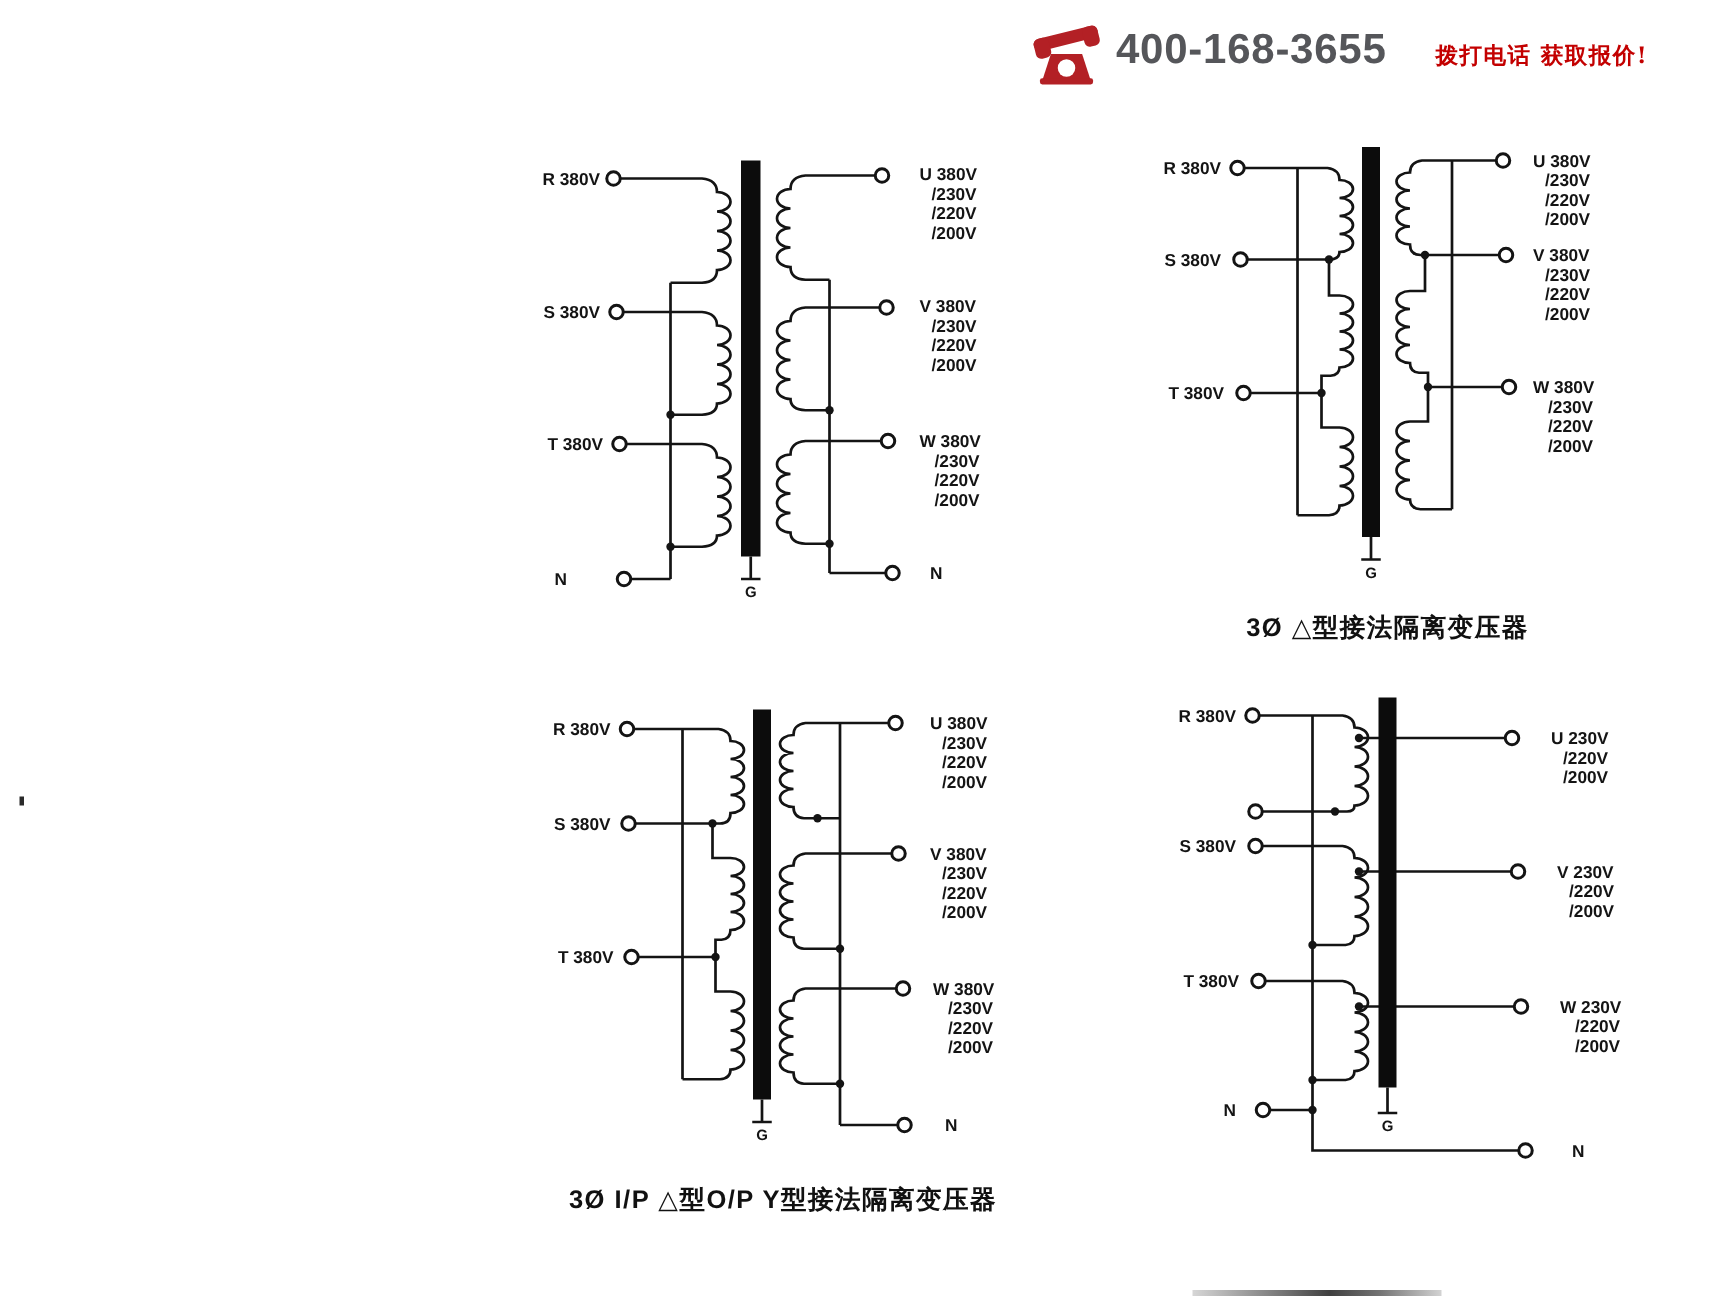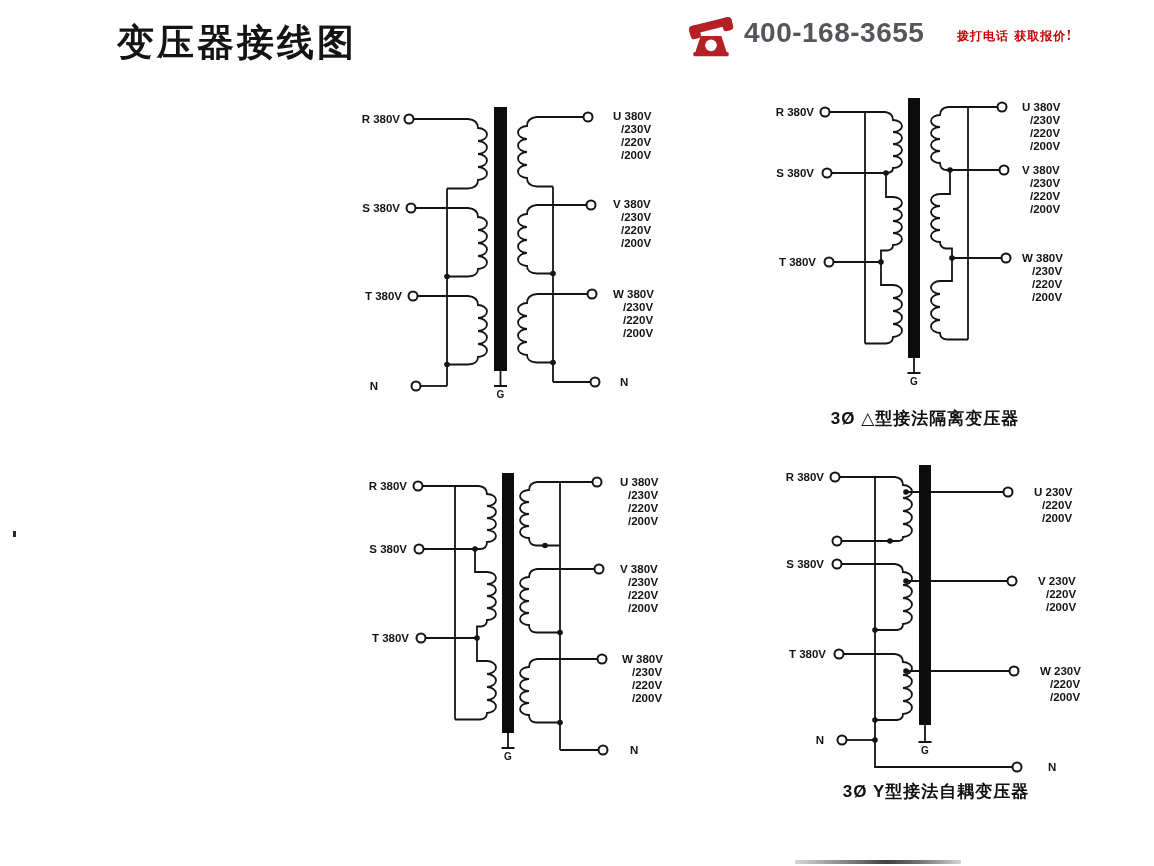--- a/index.html
+++ b/index.html
@@ -2,21 +2,21 @@
 <html><head>
 <meta charset="utf-8">
 <style>
   html,body{margin:0;padding:0;background:#ffffff;}
   .page{position:relative;width:1154px;height:866px;background:#ffffff;overflow:hidden;
         font-family:"Liberation Sans","DejaVu Sans",sans-serif;}
   .title{position:absolute;left:117px;top:18px;font-size:37px;font-weight:900;
          color:#141414;letter-spacing:3px;white-space:nowrap;}
   .phone-number{position:absolute;left:744px;top:17px;font-size:28px;font-weight:700;
          color:#55565a;letter-spacing:.5px;white-space:nowrap;}
-  .cta{position:absolute;left:957px;top:28px;font-size:12px;font-weight:700;color:#c30000;
+  .cta{position:absolute;left:957px;top:28px;font-size:15px;font-weight:700;color:#c30000;
        font-family:"DejaVu Serif","Liberation Serif",serif;letter-spacing:1px;white-space:nowrap;}
   .phone-icon{position:absolute;left:686px;top:16px;width:50px;height:42px;}
   .schematic{position:absolute;}
   .caption{position:absolute;text-align:center;font-size:17px;font-weight:700;color:#111;
            letter-spacing:1px;white-space:nowrap;}
   svg .wire{stroke:#141414;stroke-width:1.8;fill:none;}
   svg .term{stroke:#141414;stroke-width:2;fill:#ffffff;}
   svg .dot{fill:#141414;stroke:none;}
   svg .core{fill:#0c0c0c;stroke:none;}
   svg text{font-family:"Liberation Sans","DejaVu Sans",sans-serif;font-size:11.5px;
@@ -24,21 +24,20 @@
   svg text.g{font-size:10px;text-anchor:middle;}
   .smudge{position:absolute;left:795px;top:860px;width:166px;height:4px;opacity:.75;
           background:linear-gradient(90deg,rgba(40,40,40,.25),#3a3a3a 40%,#000 55%,#444 75%,rgba(60,60,60,.3));}
   .speck{position:absolute;left:13px;top:531px;width:3px;height:6px;background:#2a2a2a;}
 </style>
 </head>
 <body>
 
 <div class="page">
 
-  <div class="title">变压器接线图</div>
   <svg class="phone-icon" viewBox="0 0 48 40">
     <g fill="#b32025">
       <g transform="rotate(-14 24 11)">
         <rect x="3" y="5" width="42" height="8" rx="4"></rect>
         <rect x="3" y="5" width="10" height="13" rx="3.5"></rect>
         <rect x="35" y="5" width="10" height="13" rx="3.5"></rect>
       </g>
       <path d="M14 19 L34 19 L39.5 36 L8.5 36 Z"></path>
       <rect x="7" y="34.5" width="34" height="4" rx="1.5"></rect>
     </g>
@@ -197,20 +196,21 @@
       <text x="628" y="586">/230V</text>
       <text x="628" y="599">/220V</text>
       <text x="628" y="612">/200V</text>
       <text x="622" y="663">W 380V</text>
       <text x="632" y="676">/230V</text>
       <text x="632" y="689">/220V</text>
       <text x="632" y="702">/200V</text>
       <text x="630" y="754">N</text>
     </g>
   </svg>
+  <div class="caption" style="left:352px;top:788px;width:340px;">3Ø I/P △型O/P Y型接法隔离变压器</div>
 
   <svg class="schematic" style="left:758px;top:450px;" width="332" height="330" viewBox="758 450 332 330">
     <g>
       <path class="wire" d="M839.5 477 H895 Q903 478 903 485 a9 6.5 0 0 1 0 13 a9 6.5 0 0 1 0 13 a9 6.5 0 0 1 0 13 a9 6.5 0 0 1 0 13 Q903 541 898 541 H841.5"></path>
       <path class="wire" d="M906 492 H1003.5"></path>
       <path class="wire" d="M841.5 564 H895 Q903 565 903 572 a9 6.5 0 0 1 0 13 a9 6.5 0 0 1 0 13 a9 6.5 0 0 1 0 13 a9 6.5 0 0 1 0 13 Q903 629.5 897 630 H875"></path>
       <path class="wire" d="M906 581 H1007.5"></path>
       <path class="wire" d="M843.5 654 H895 Q903 655 903 662 a9 6.5 0 0 1 0 13 a9 6.5 0 0 1 0 13 a9 6.5 0 0 1 0 13 a9 6.5 0 0 1 0 13 Q903 719.5 897 720 H875"></path>
       <path class="wire" d="M906 671 H1009.5"></path>
       <path class="wire" d="M846.5 740 H875"></path>
@@ -249,17 +249,16 @@
       <text x="1042" y="522">/200V</text>
       <text x="1038" y="585">V 230V</text>
       <text x="1046" y="598">/220V</text>
       <text x="1046" y="611">/200V</text>
       <text x="1040" y="675">W 230V</text>
       <text x="1050" y="688">/220V</text>
       <text x="1050" y="701">/200V</text>
       <text x="1048" y="771">N</text>
     </g>
   </svg>
-  <div class="caption" style="left:796px;top:780px;width:280px;">3Ø Y型接法自耦变压器</div>
 
   <div class="speck"></div>
   <div class="smudge"></div>
 </div>
 
 </body></html>

